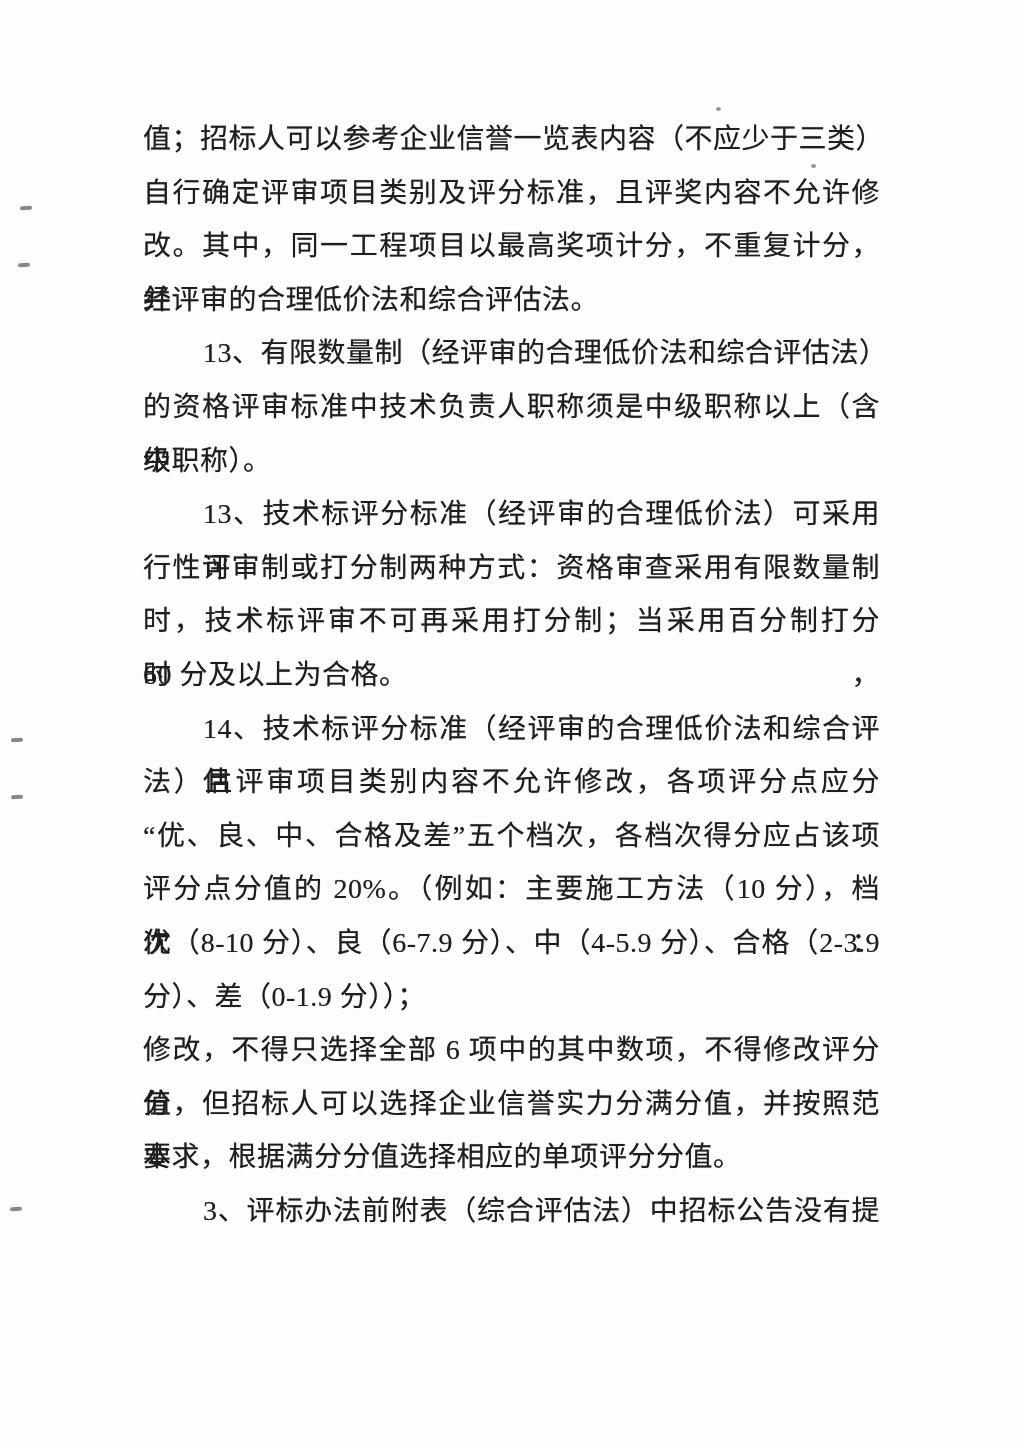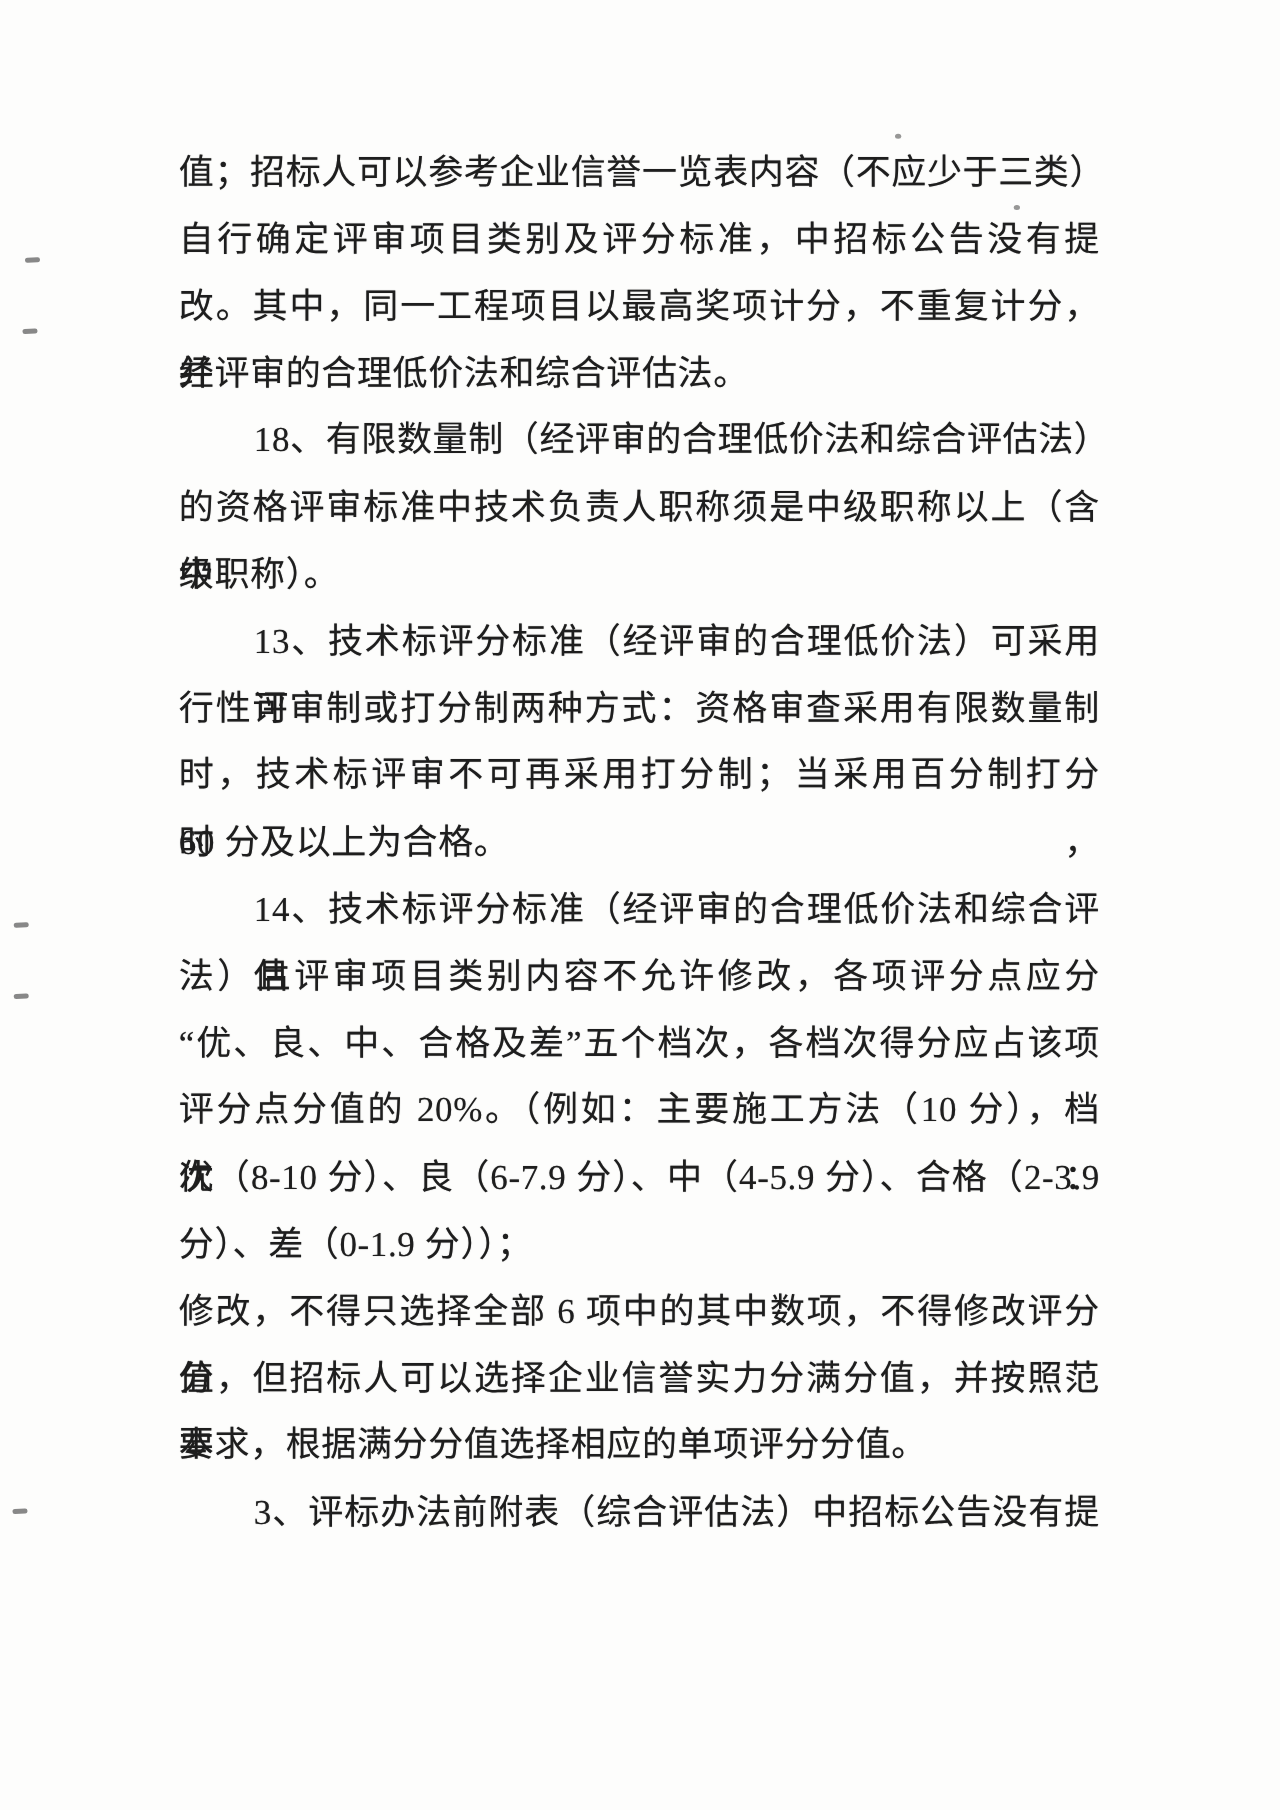--- a/index.html
+++ b/index.html
@@ -73,26 +73,26 @@
       <span class="mark dash" style="left: 18px; top: 263px;"></span>
       <span class="mark dash" style="left: 11px; top: 738px;"></span>
       <span class="mark dash" style="left: 11px; top: 795px;"></span>
       <span class="mark dash" style="left: 10px; top: 1207px;"></span>
       <span class="mark speck" style="left: 716px; top: 107px;"></span>
       <span class="mark speck" style="left: 811px; top: 164px;"></span>
     </div>
   <div class="text-column">
       <div class="paragraph">
         <div class="line justify">值；招标人可以参考企业信誉一览表内容（不应少于三类）</div>
-        <div class="line justify">自行确定评审项目类别及评分标准，中招标公告没有提</div>
+        <div class="line justify">自行确定评审项目类别及评分标准，且评奖内容不允许修</div>
         <div class="line justify">改。其中，同一工程项目以最高奖项计分，不重复计分，并</div>
         <div class="line">经评审的合理低价法和综合评估法。</div>
       </div>
       <div class="paragraph">
-        <div class="line justify indent">18、有限数量制（经评审的合理低价法和综合评估法）</div>
+        <div class="line justify indent">13、有限数量制（经评审的合理低价法和综合评估法）</div>
         <div class="line justify">的资格评审标准中技术负责人职称须是中级职称以上（含中</div>
         <div class="line">级职称）。</div>
       </div>
       <div class="paragraph">
         <div class="line justify indent">13、技术标评分标准（经评审的合理低价法）可采用可</div>
         <div class="line justify">行性评审制或打分制两种方式：资格审查采用有限数量制</div>
         <div class="line justify">时，技术标评审不可再采用打分制；当采用百分制打分时，</div>
         <div class="line">60 分及以上为合格。</div>
       </div>
       <div class="paragraph">

